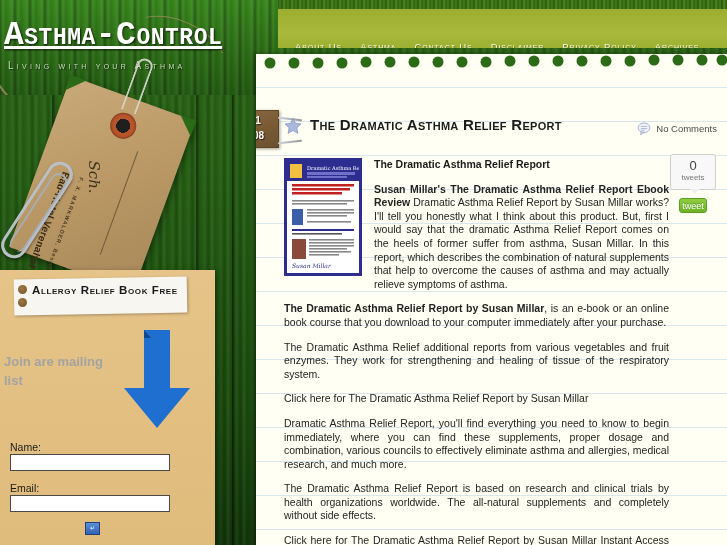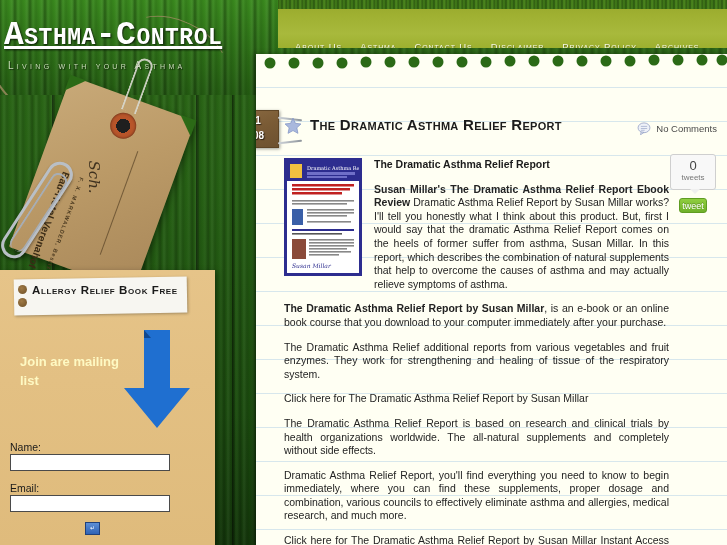--- a/index.html
+++ b/index.html
@@ -249,22 +249,22 @@
   #signup-title {
     position: absolute; left: 32px; top: 282px; width: 165px;
     font-size: 11.5px; font-weight: bold; color: #1a1a1a;
     font-variant: small-caps; letter-spacing: .6px; line-height: 16px;
   }
   .tape-dot {
     position: absolute; width: 9px; height: 9px; border-radius: 50%;
     background: radial-gradient(circle at 40% 35%, #a07a46, #6e5027);
   }
   #signup-cta {
-    position: absolute; left: 20px; top: 352px; width: 105px;
-    font-size: 13px; font-weight: bold; color: #fef9c3; line-height: 19px;
+    position: absolute; left: 4px; top: 352px; width: 105px;
+    font-size: 13px; font-weight: bold; color: #a3a3a3; line-height: 19px;
   }
   #down-arrow { position: absolute; left: 120px; top: 330px; }
   #field-name-label, #field-email-label {
     position: absolute; font-size: 10.5px; color: #1a1a1a;
   }
   #field-name-label { left: 10px; top: 441px; }
   #field-email-label { left: 10px; top: 482px; }
   .txt-input {
     position: absolute; left: 10px; width: 160px; height: 17px;
     background: #ffffff; border: 1px solid #4a4a4a;
@@ -456,21 +456,21 @@
     <h3>The Dramatic Asthma Relief Report</h3>
 
     <p><b>Susan Millar's The Dramatic Asthma Relief Report Ebook Review</b><span> Dramatic Asthma Relief Report by Susan Millar works? I'll tell you honestly what I think about this product. But, first I would say that the dramatic Asthma Relief Report comes on the heels of former suffer from asthma, Susan Millar. In this report, which describes the combination of natural supplements that help to overcome the causes of asthma and may actually relieve symptoms of asthma.</span></p>
 
     <p><b>The Dramatic Asthma Relief Report by Susan Millar</b><span>, is an e-book or an online book course that you download to your computer immediately after your purchase.</span></p>
 
     <p>The Dramatic Asthma Relief additional reports from various vegetables and fruit enzymes. They work for strengthening and healing of tissue of the respiratory system.</p>
 
     <p><a href="#" style="color:#232323;text-decoration:none">Click here for The Dramatic Asthma Relief Report by Susan Millar</a></p>
 
+    <p>Dramatic Asthma Relief Report, you'll find everything you need to know to begin immediately, where you can find these supplements, proper dosage and combination, various councils to effectively eliminate asthma and allergies, medical research, and much more.</p>
+
     <p>The Dramatic Asthma Relief Report is based on research and clinical trials by health organizations worldwide. The all-natural supplements and completely without side effects.</p>
-
-    <p>Dramatic Asthma Relief Report, you'll find everything you need to know to begin immediately, where you can find these supplements, proper dosage and combination, various councils to effectively eliminate asthma and allergies, medical research, and much more.</p>
 
     <p><a href="#" style="color:#232323;text-decoration:none">Click here for The Dramatic Asthma Relief Report by Susan Millar Instant Access Now</a></p>
   </div>
 
 
 </main>
 
 </body></html>

